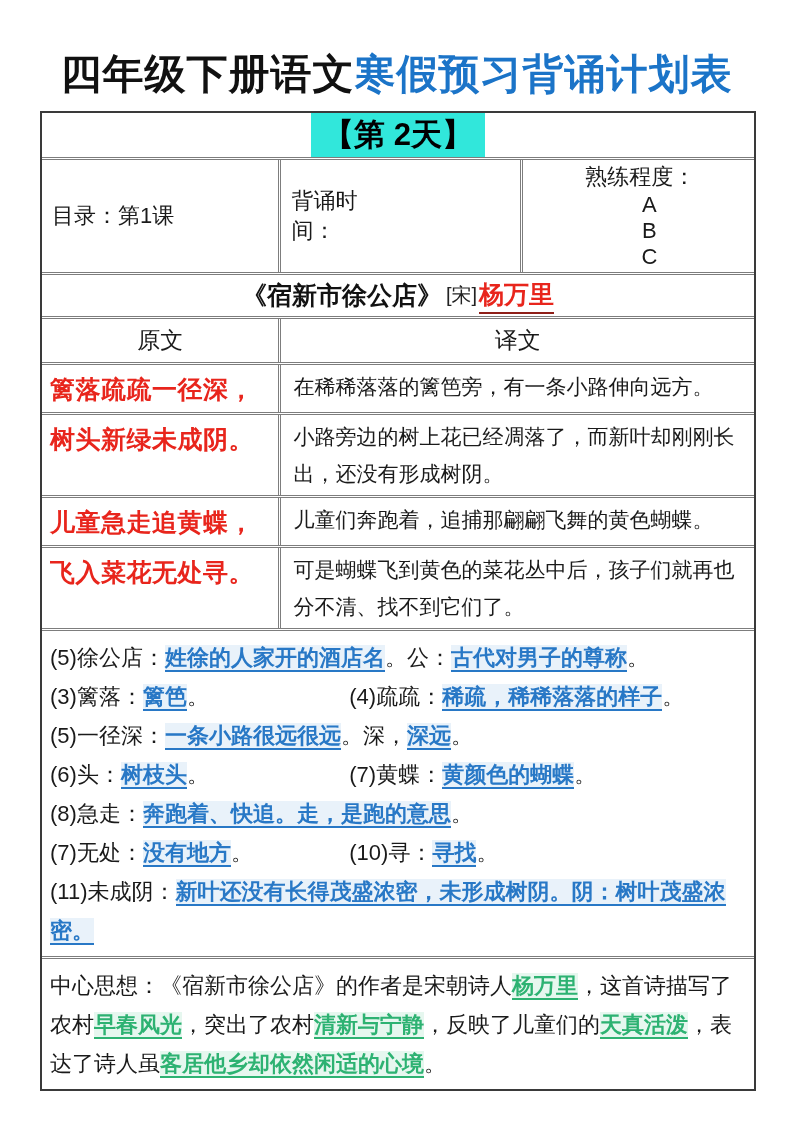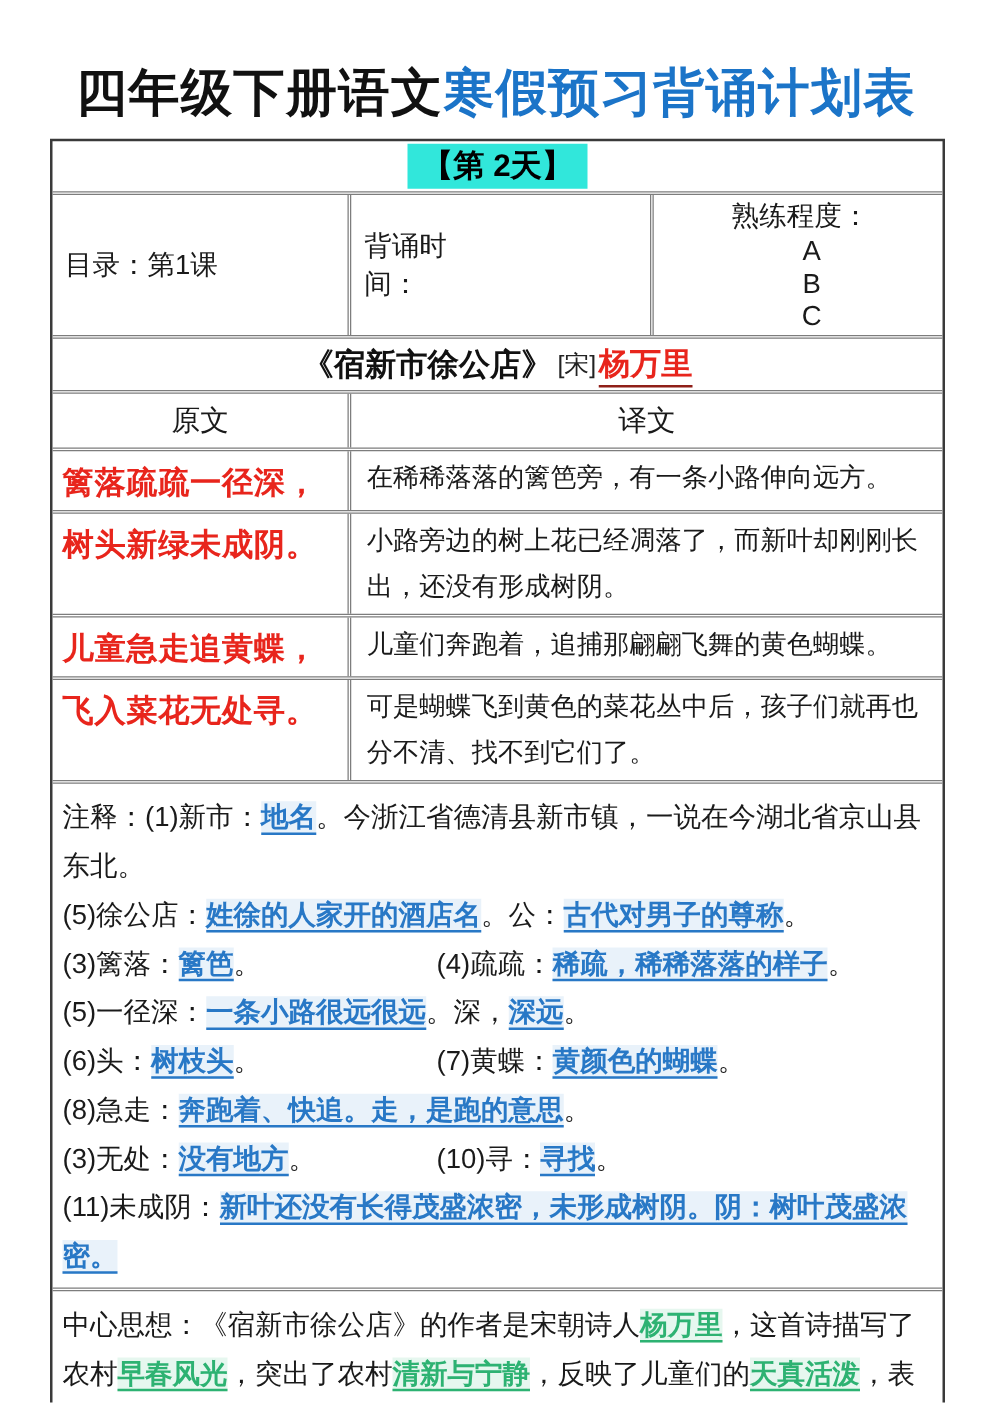--- a/index.html
+++ b/index.html
@@ -22,21 +22,21 @@
   }
   .trow{display:flex;align-items:stretch;}
   .trow + .trow{border-top:3px double #7d7d7d;}
   .cell{box-sizing:border-box;}
   .cell + .cell{border-left:3px double #7d7d7d;}
 
   
   .row-day{min-height:40px;align-items:center;justify-content:center;}
   .day-chip{
     background:#31e7db;color:#000;
-    font-size:25px;font-weight:900;
+    font-size:31px;font-weight:900;
     padding:2px 12px;line-height:1.3;
   }
 
   
   .row-info{min-height:41px;font-size:22px;}
   .row-info .cell{display:flex;align-items:center;padding:2px 6px 2px 10px;}
   .c-catalog{width:33.2%;}
   .c-time{width:33.9%;gap:40px;}
   .c-prof{width:32.9%;flex-direction:column;}
   .fill-blank{display:inline-block;width:92px;height:24px;}
@@ -140,27 +140,26 @@
 
   <div class="trow prow r-double">
     <div class="cell orig">飞入菜花无处寻。</div>
     <div class="cell trans">
         <span>可是蝴蝶飞到黄色的菜花丛中后，孩子们就再也分不清、找不到它们了。</span>
       </div>
   </div>
 
   <div class="trow row-notes">
     <div class="cell">
-        <div class="note-line"><span>注释：(1)新市：</span><span class="tb">地名</span><span>。今浙江省德清县新市镇，一说在今湖北省京山县东北。</span></div>
         <div class="note-line"><span>(5)徐公店：</span><span class="tb">姓徐的人家开的酒店名</span><span>。公：</span><span class="tb">古代对男子的尊称</span><span>。</span></div>
         <div class="note-line"><span><span>(3)篱落：</span><span class="tb">篱笆</span><span>。</span></span><span class="nl-right"><span>(4)疏疏：</span><span class="tb">稀疏，稀稀落落的样子</span><span>。</span></span></div>
         <div class="note-line"><span>(5)一径深：</span><span class="tb">一条小路很远很远</span><span>。深，</span><span class="tb">深远</span><span>。</span></div>
         <div class="note-line"><span><span>(6)头：</span><span class="tb">树枝头</span><span>。</span></span><span class="nl-right"><span>(7)黄蝶：</span><span class="tb">黄颜色的蝴蝶</span><span>。</span></span></div>
         <div class="note-line"><span>(8)急走：</span><span class="tb">奔跑着、快追。走，是跑的意思</span><span>。</span></div>
-        <div class="note-line"><span><span>(3)无处：</span><span class="tb">没有地方</span><span>。</span></span><span class="nl-right"><span>(10)寻：</span><span class="tb">寻找</span><span>。</span></span></div>
+        <div class="note-line"><span><span>(7)无处：</span><span class="tb">没有地方</span><span>。</span></span><span class="nl-right"><span>(10)寻：</span><span class="tb">寻找</span><span>。</span></span></div>
         <div class="note-line"><span>(11)未成阴：</span><span class="tb">新叶还没有长得茂盛浓密，未形成树阴。阴：树叶茂盛浓密。</span></div>
       </div>
   </div>
 
   <div class="trow row-theme">
     <div class="cell">
       <p class="theme-p"><span>中心思想：《宿新市徐公店》的作者是宋朝诗人</span><span class="tg">杨万里</span><span>，这首诗描写了农村</span><span class="tg">早春风光</span><span>，突出了农村</span><span class="tg">清新与宁静</span><span>，反映了儿童们的</span><span class="tg">天真活泼</span><span>，表达了诗人虽</span><span class="tg">客居他乡却依然闲适的心境</span><span>。</span></p>
     </div>
   </div>
 

